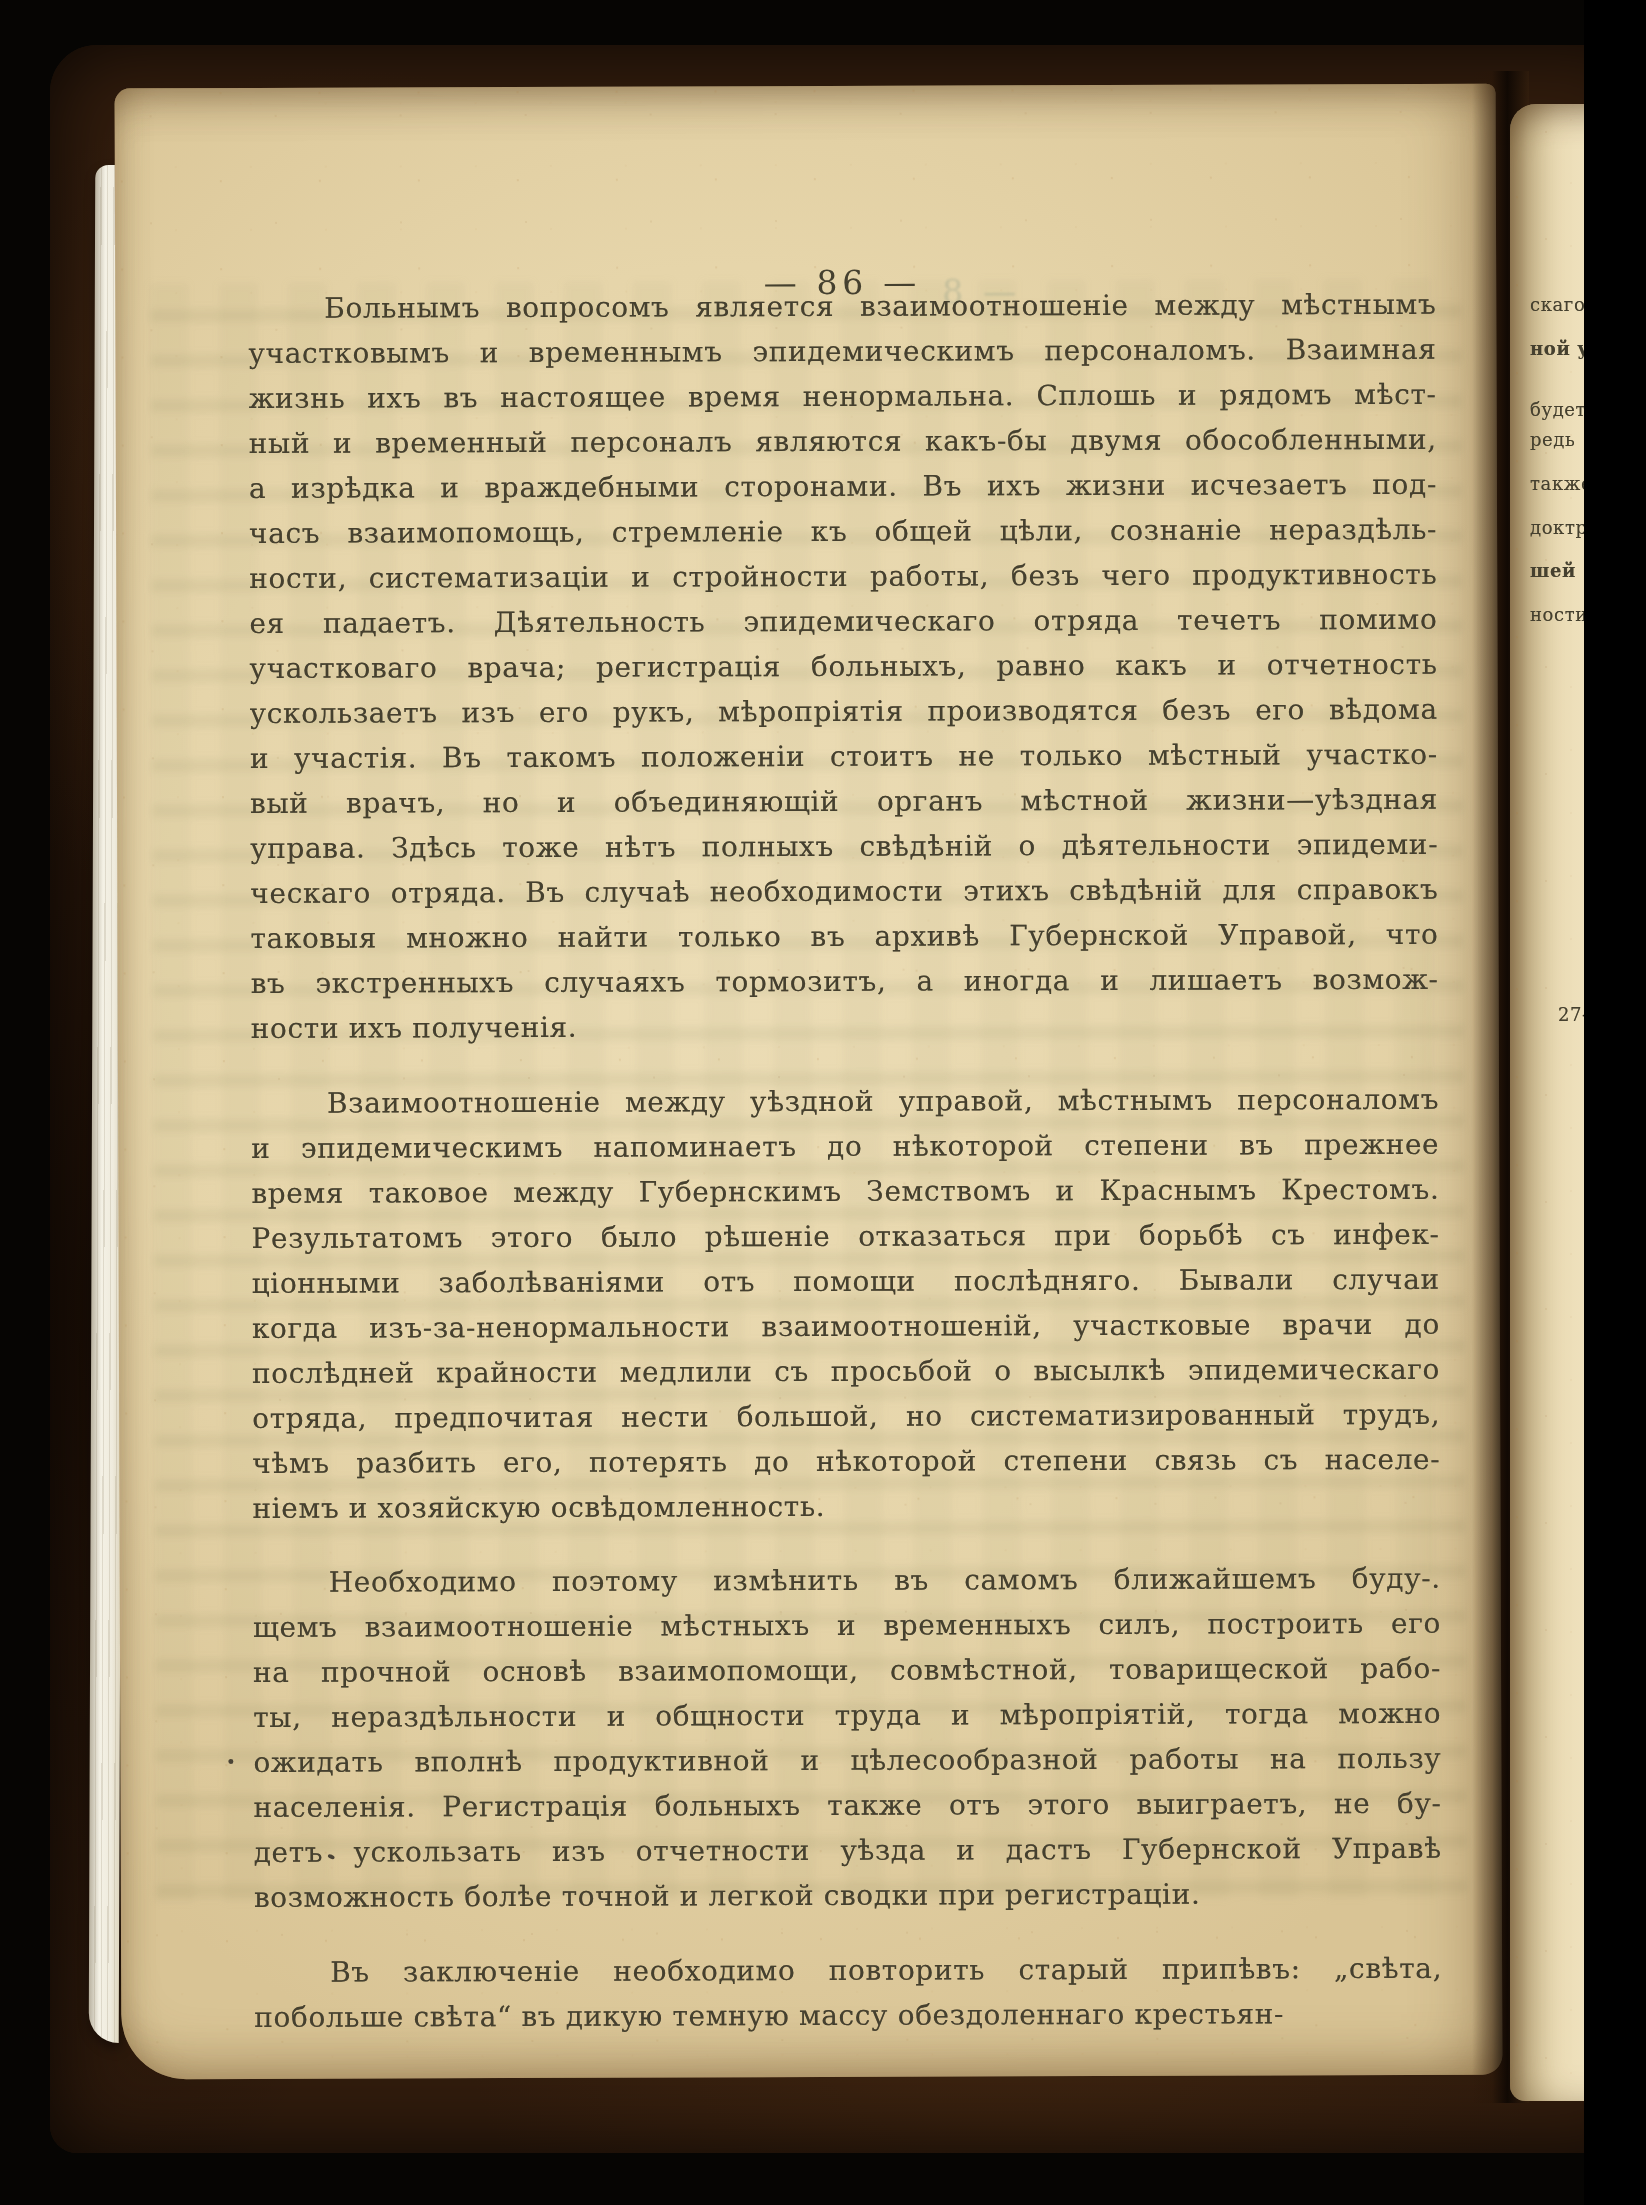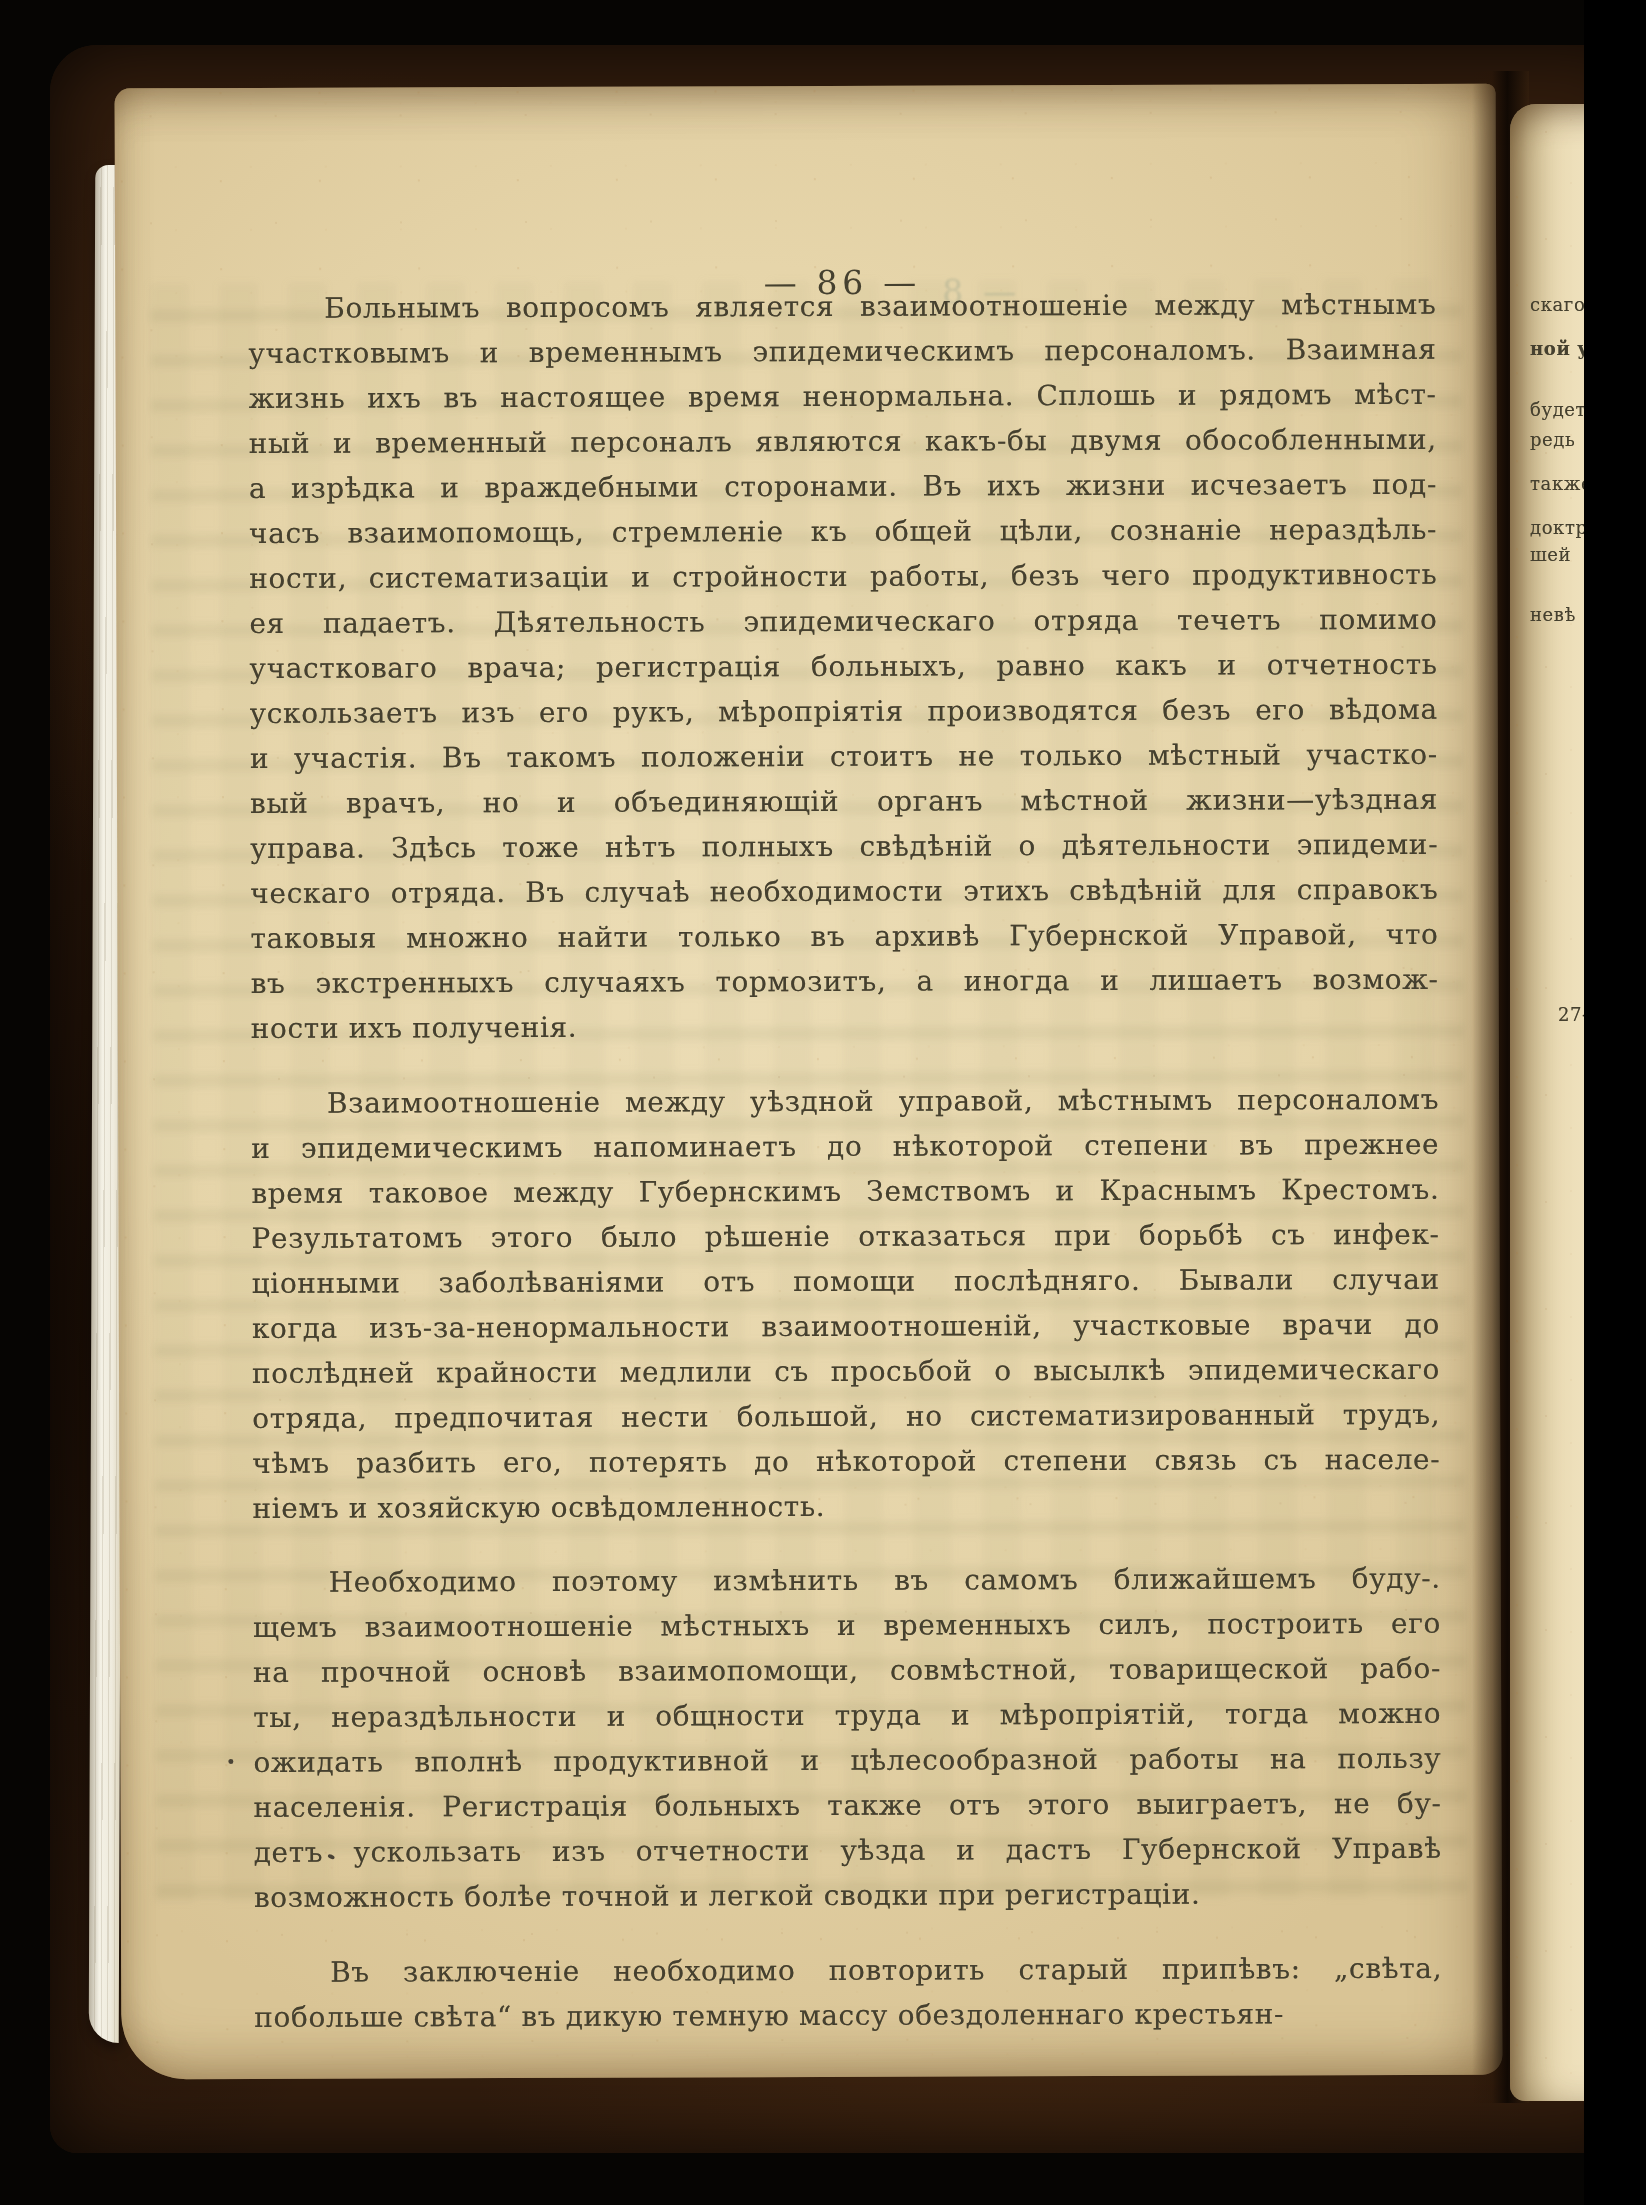--- a/index.html
+++ b/index.html
@@ -175,19 +175,19 @@
   <div class="gutter"></div>
 
   <div class="page-right">
     <div class="speckle"></div>
   <div class="frag" style="top: 190px;">скаго</div>
       <div class="frag" style="top: 234px; font-weight: bold;">ной у</div>
       <div class="frag" style="top: 295px;">будет</div>
       <div class="frag" style="top: 325px;">редь</div>
       <div class="frag" style="top: 369px;">также</div>
       <div class="frag" style="top: 413px;">доктр</div>
-      <div class="frag" style="top: 440px;">шей</div>
-      <div class="frag" style="top: 500px;">невѣ</div>
+      <div class="frag" style="top: 456px; font-weight: bold;">шей</div>
+      <div class="frag" style="top: 500px;">ности</div>
       <div class="frag" style="top: 900px; left: 48px;">27-</div>
     </div>
 
 </div>
 
 
 </body></html>

